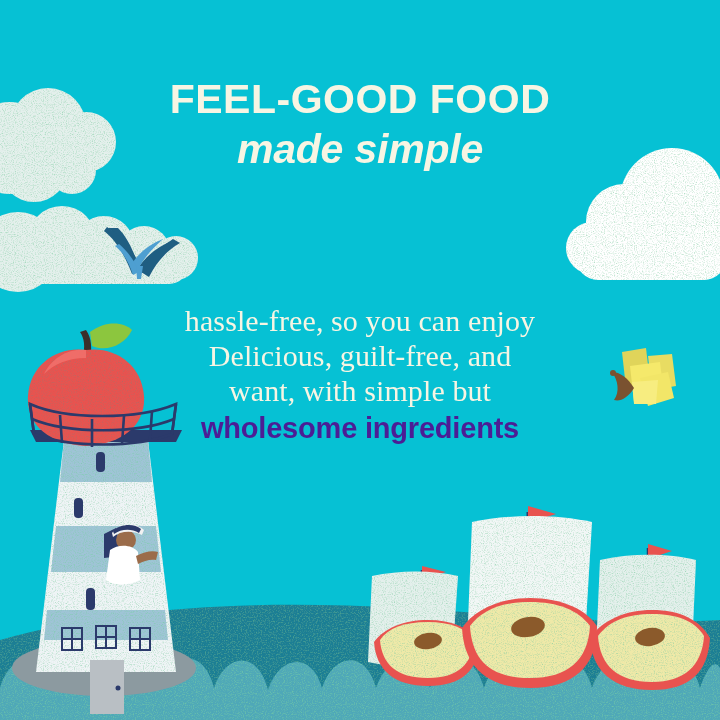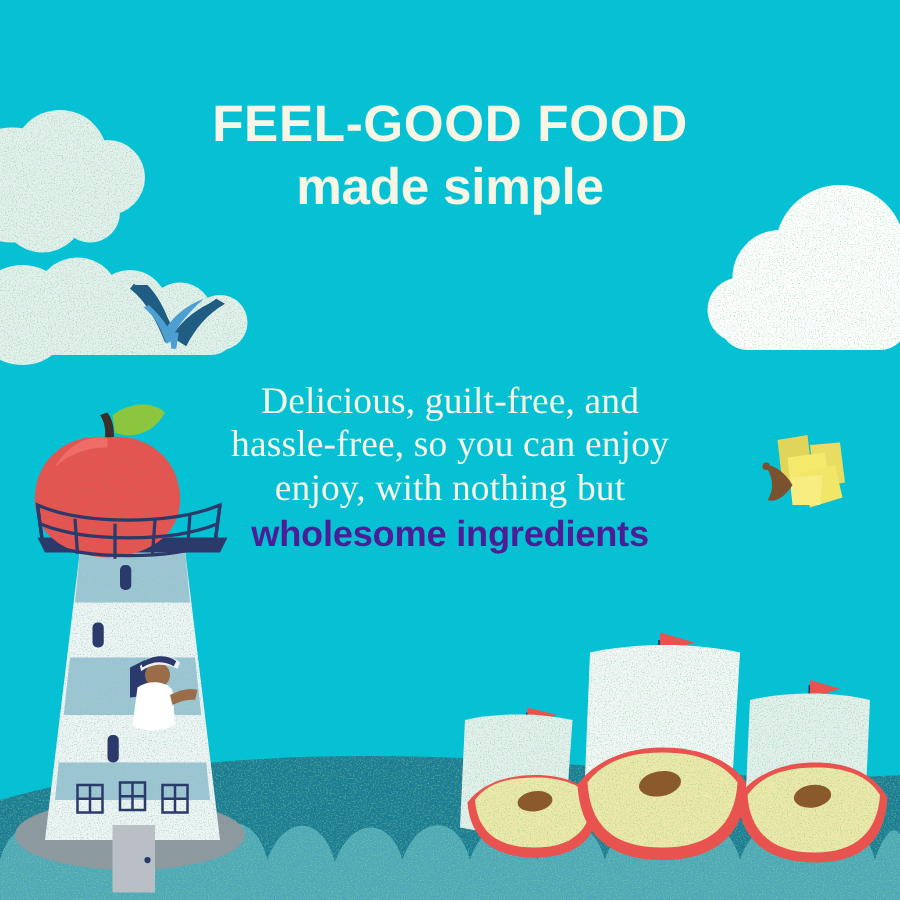--- a/index.html
+++ b/index.html
@@ -35,20 +35,21 @@
     font-weight:700;
     font-size:41px;
     letter-spacing:0.5px;
     color:#F7F5E3;
     line-height:1.04;
     white-space:nowrap;
   }
   .headline-2 {
     font-family:"Liberation Sans", sans-serif;
     font-weight:700;
+    font-style:italic;
     font-size:41px;
     letter-spacing:-0.2px;
     color:#F7F5E3;
     line-height:1.18;
     margin-top:4px;
     white-space:nowrap;
   }
 
   .body-block {
     position:absolute;
@@ -285,20 +286,20 @@
   </svg>
 
   <div class="text-layer">
 
     <div class="headline-block">
       <div class="headline-1">FEEL-GOOD FOOD</div>
       <div class="headline-2">made simple</div>
     </div>
 
     <div class="body-block">
+      <div class="body-line">hassle-free, so you can enjoy</div>
       <div class="body-line">Delicious, guilt-free, and</div>
-      <div class="body-line">hassle-free, so you can enjoy</div>
-      <div class="body-line">enjoy, with nothing but</div>
+      <div class="body-line">want, with simple but</div>
       <div class="body-strong">wholesome ingredients</div>
     </div>
 
   </div>
 </div>
 
 </body></html>

